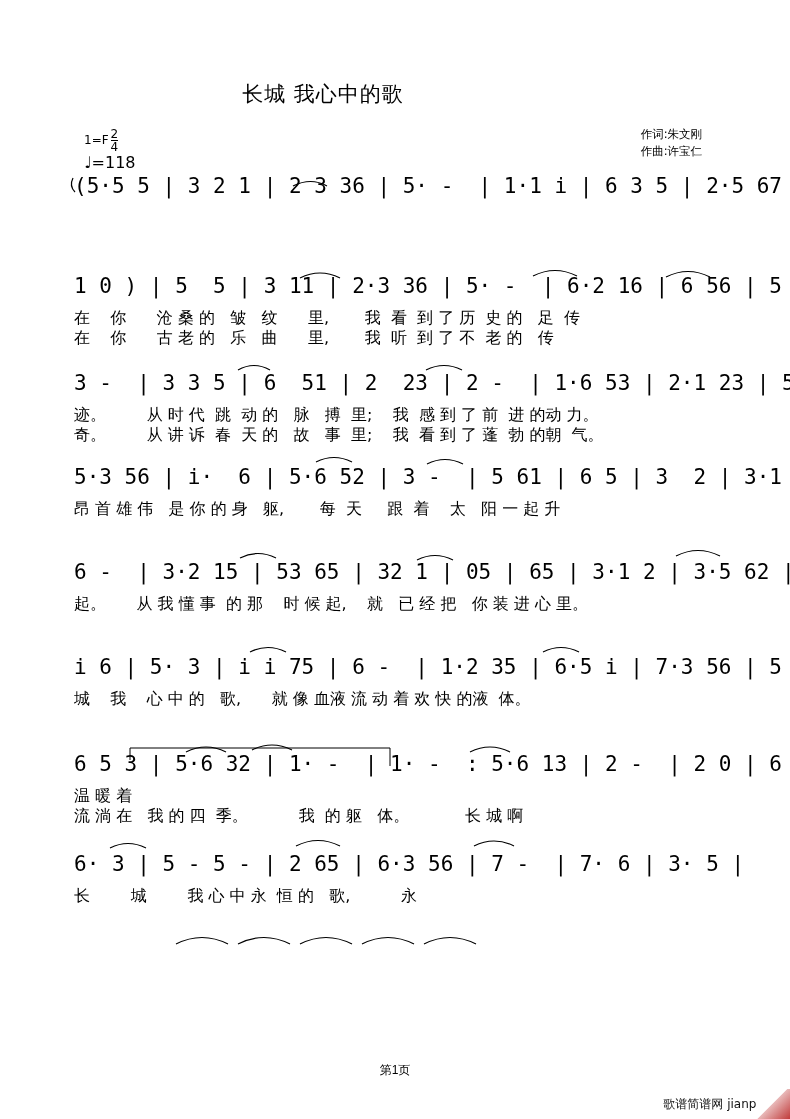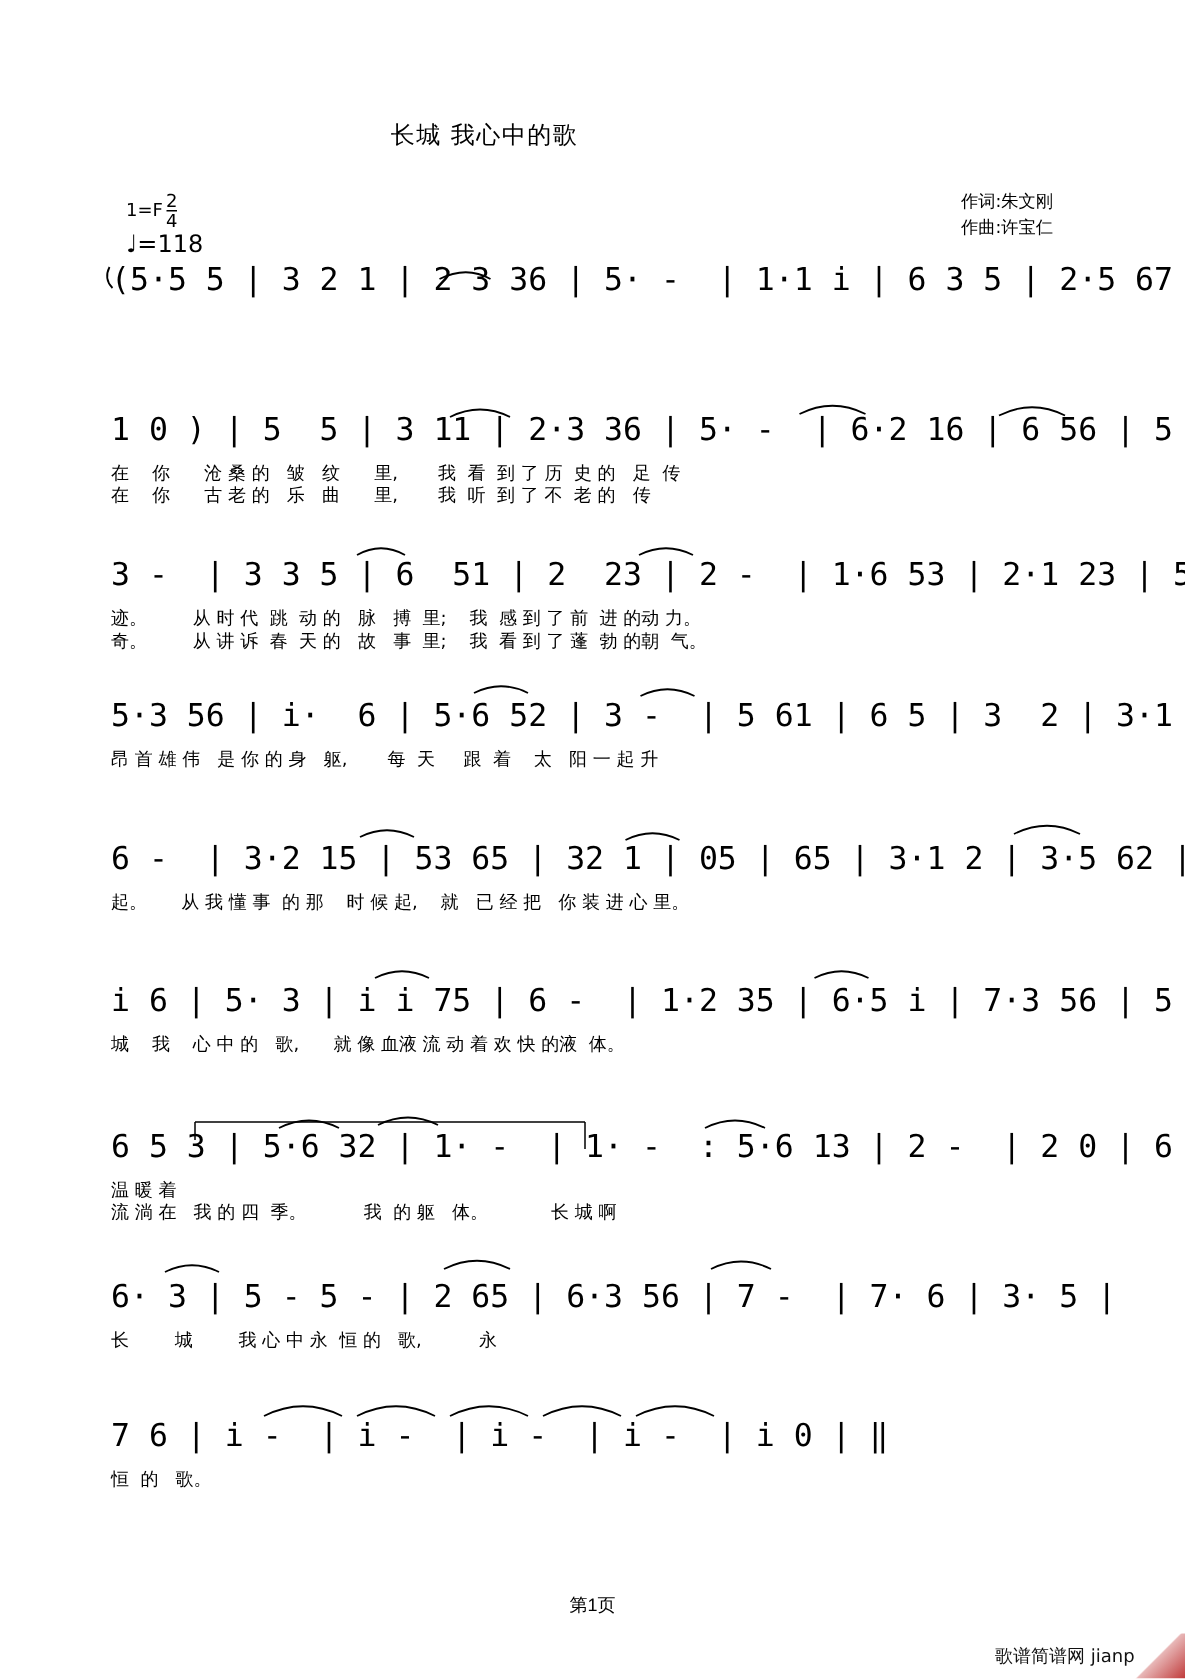--- a/index.html
+++ b/index.html
@@ -16,21 +16,21 @@
     position: relative;
     width: 790px;
     height: 1119px;
   }
   .title {
     position: absolute;
     top: 80px;
     left: 0;
     width: 646px;
     text-align: center;
-    font-size: 16px;
+    font-size: 21px;
     font-family: "DejaVu Sans", sans-serif;
     letter-spacing: 1px;
   }
   .keyblock {
     position: absolute;
     left: 84px;
     top: 128px;
     font-size: 12px;
     font-family: "DejaVu Sans", sans-serif;
     line-height: 1.05;
@@ -62,21 +62,21 @@
     position: relative;
     height: 34px;
     font-size: 21px;
     font-family: "DejaVu Sans Mono", monospace;
     white-space: pre;
     letter-spacing: 0px;
     padding-left: 74px;
   }
   .lyr {
     position: relative;
-    font-size: 12px;
+    font-size: 16px;
     font-family: "DejaVu Sans", sans-serif;
     white-space: pre;
     padding-left: 74px;
     line-height: 1.25;
     letter-spacing: 0px;
   }
   .pagenum {
     position: absolute;
     left: 0; top: 1062px;
     width: 790px;
@@ -162,24 +162,20 @@
     <div class="notes">6 5 3 | 5·6 32 | 1· -  | 1· -  : 5·6 13 | 2 -  | 2 0 | 6 i 6 |</div>
     <div class="lyr">温 暖 着</div>
     <div class="lyr">流 淌 在   我 的 四  季。          我  的 躯   体。           长 城 啊</div>
   </div>
 
   <div class="sysblock" style="top:852px;">
     <div class="notes">6· 3 | 5 - 5 - | 2 65 | 6·3 56 | 7 -  | 7· 6 | 3· 5 |</div>
     <div class="lyr">长        城        我 心 中 永  恒 的   歌,          永</div>
   </div>
 
-  <div class="sysblock" style="top:945px;">
-    <div class="notes">7 6 | i -  | i -  | i -  | i -  | i 0 | ‖</div>
-    <div class="lyr">恒  的   歌。</div>
-  </div>
 
   <svg width="790" height="1119" style="position:absolute;left:0;top:0;pointer-events:none;">
     <g fill="none" stroke="#000" stroke-width="1.2">
 
       <path d="M75,192 q-6,-6 -2,-14"></path>
       <path d="M293,186 q18,-9 34,0"></path>
 
       <path d="M300,278 q20,-10 40,0"></path>
       <path d="M533,276 q22,-11 44,0"></path>
       <path d="M666,277 q22,-11 44,0"></path>

